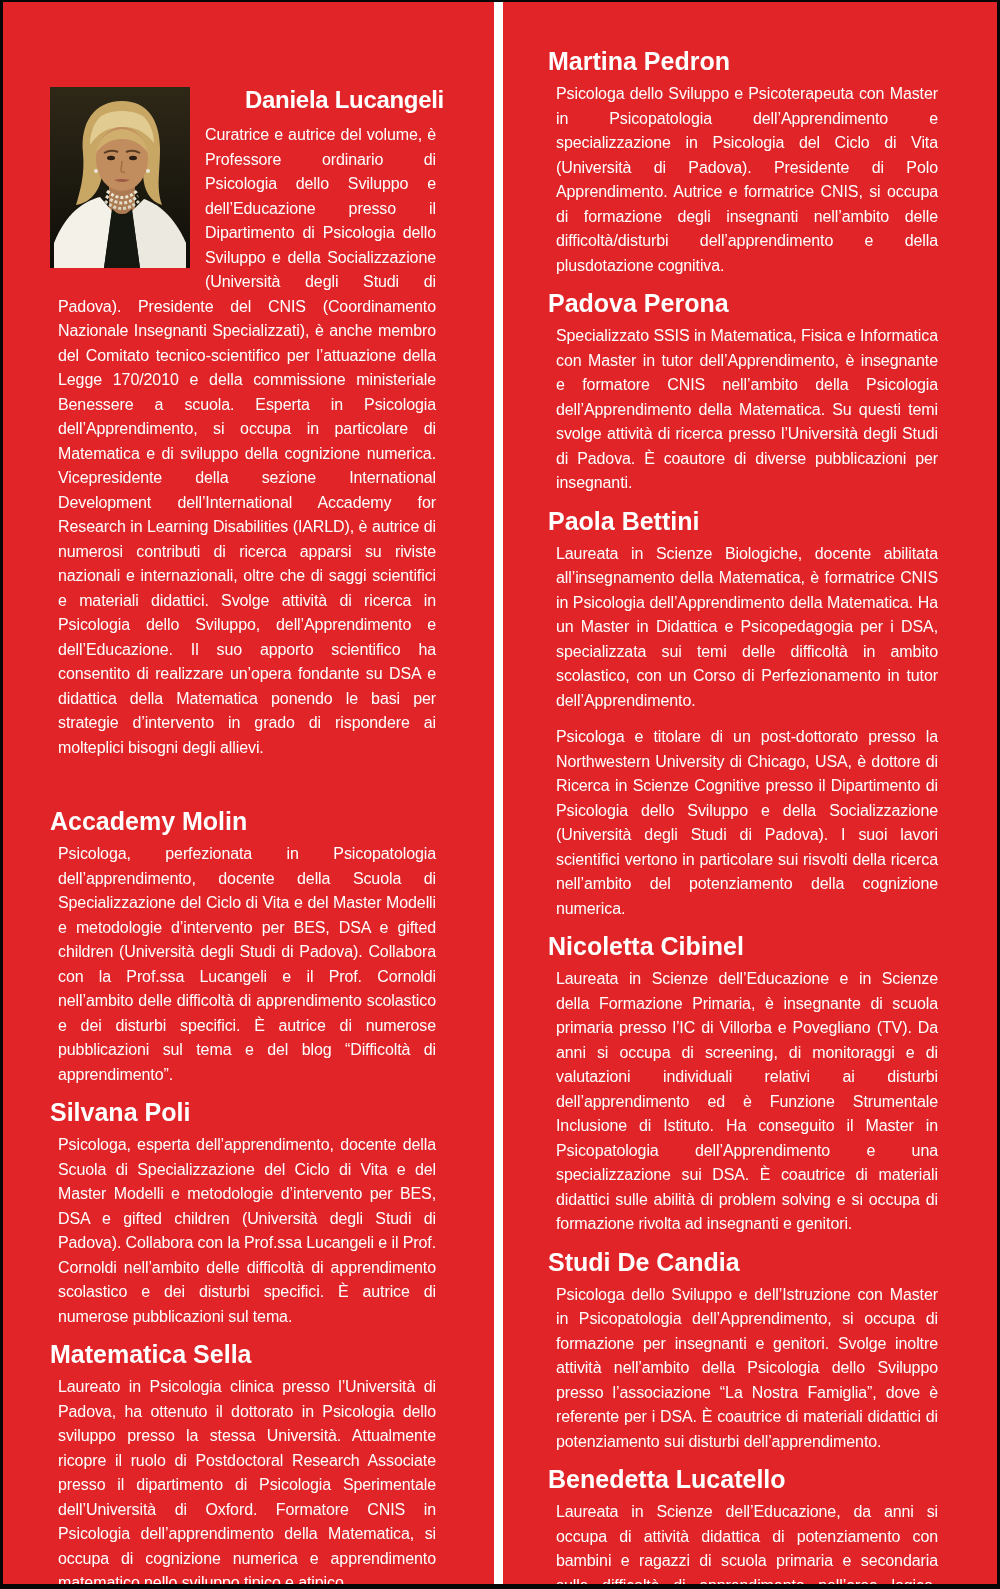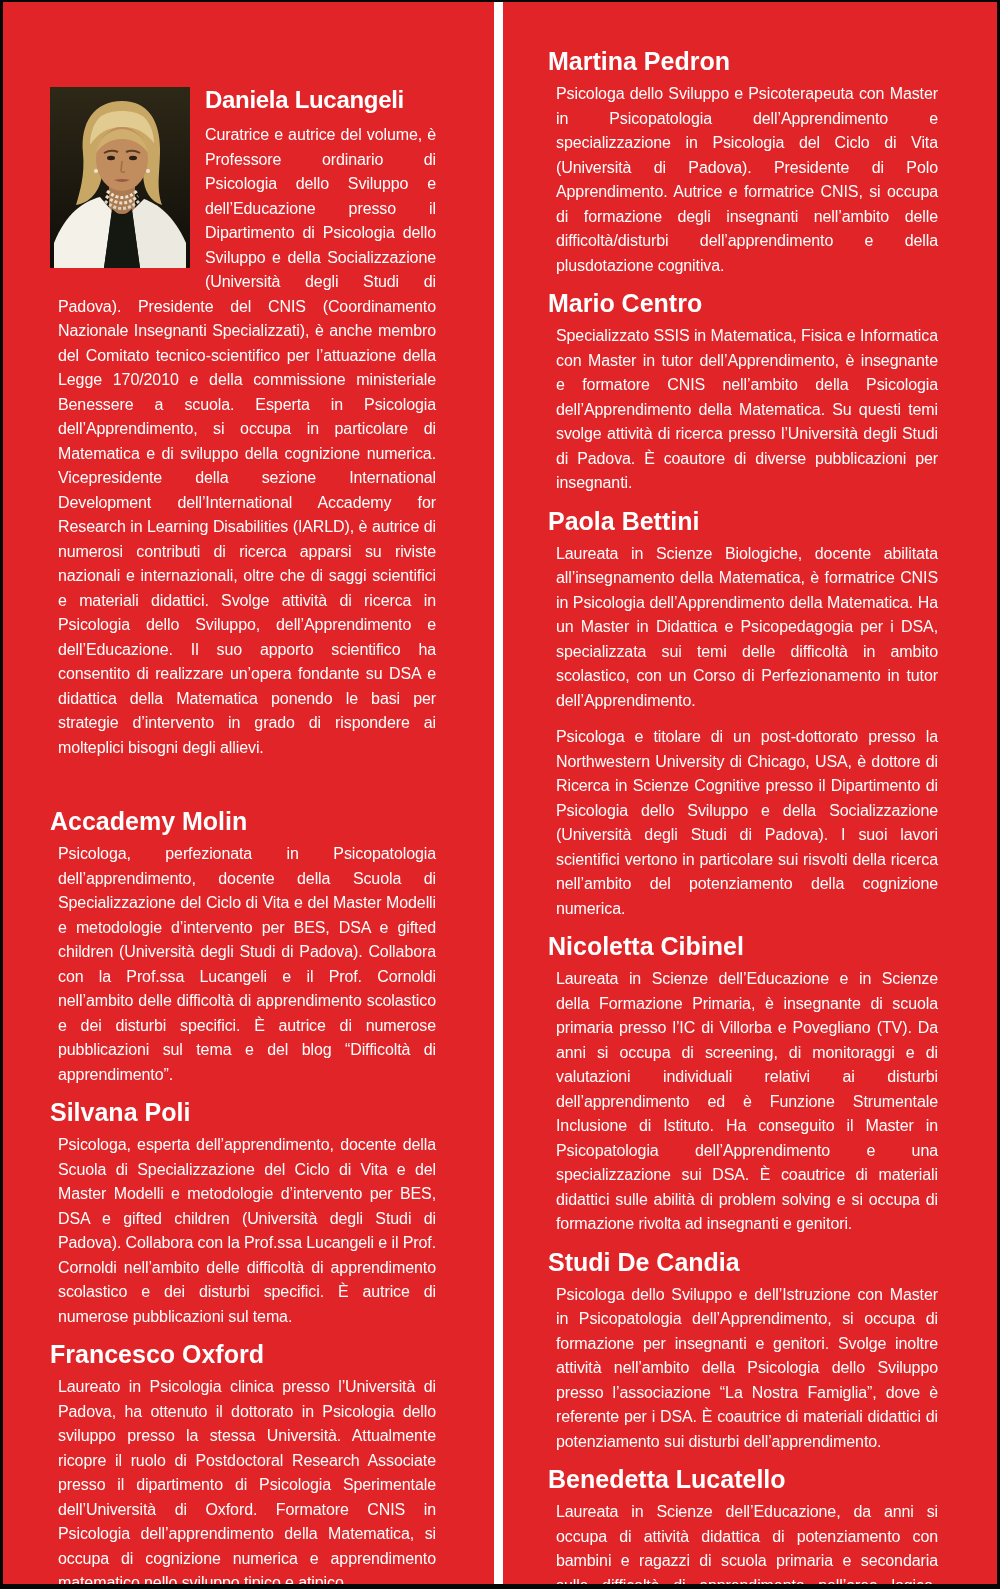--- a/index.html
+++ b/index.html
@@ -42,20 +42,21 @@
     font-weight: bold;
   }
   .bio + .bio { margin-top: 12px; }
   .gap-large { margin-top: 48px !important; }
   .lead-name {
     margin: 0 0 4px 0;
     font-size: 24px;
     line-height: 30px;
     font-weight: bold;
     letter-spacing: -0.3px;
+    text-align: right;
   }
   .photo {
     float: left;
     width: 140px;
     height: 181px;
     margin: 2px 15px 8px 0;
     overflow: hidden;
   }
   .photo svg { display:block; }
 </style>
@@ -106,34 +107,34 @@
       <h3>Accademy Molin</h3>
       <p>Psicologa, perfezionata in Psicopatologia dell’apprendimento, docente della Scuola di Specializzazione del Ciclo di Vita e del Master Modelli e metodologie d’intervento per BES, DSA e gifted children (Università degli Studi di Padova). Collabora con la Prof.ssa Lucangeli e il Prof. Cornoldi nell’ambito delle difficoltà di apprendimento scolastico e dei disturbi specifici. È autrice di numerose pubblicazioni sul tema e del blog “Difficoltà di apprendimento”.</p>
     </section>
 
     <section class="bio">
       <h3>Silvana Poli</h3>
       <p>Psicologa, esperta dell’apprendimento, docente della Scuola di Specializzazione del Ciclo di Vita e del Master Modelli e metodologie d’intervento per BES, DSA e gifted children (Università degli Studi di Padova). Collabora con la Prof.ssa Lucangeli e il Prof. Cornoldi nell’ambito delle difficoltà di apprendimento scolastico e dei disturbi specifici. È autrice di numerose pubblicazioni sul tema.</p>
     </section>
 
     <section class="bio">
-      <h3>Francesco Oxford</h3>
+      <h3>Matematica Sella</h3>
       <p>Laureato in Psicologia clinica presso l’Università di Padova, ha ottenuto il dottorato in Psicologia dello sviluppo presso la stessa Università. Attualmente ricopre il ruolo di Postdoctoral Research Associate presso il dipartimento di Psicologia Sperimentale dell’Università di Oxford. Formatore CNIS in Psicologia dell’apprendimento della Matematica, si occupa di cognizione numerica e apprendimento matematico nello sviluppo tipico e atipico.</p>
     </section>
   </div>
 
   <div class="col col-right">
 
     <section class="bio">
       <h3>Martina Pedron</h3>
       <p>Psicologa dello Sviluppo e Psicoterapeuta con Master in Psicopatologia dell’Apprendimento e specializzazione in Psicologia del Ciclo di Vita (Università di Padova). Presidente di Polo Apprendimento. Autrice e formatrice CNIS, si occupa di formazione degli insegnanti nell’ambito delle difficoltà/disturbi dell’apprendimento e della plusdotazione cognitiva.</p>
     </section>
 
     <section class="bio">
-      <h3>Mario Centro</h3>
+      <h3>Padova Perona</h3>
       <p>Specializzato SSIS in Matematica, Fisica e Informatica con Master in tutor dell’Apprendimento, è insegnante e formatore CNIS nell’ambito della Psicologia dell’Apprendimento della Matematica. Su questi temi svolge attività di ricerca presso l’Università degli Studi di Padova. È coautore di diverse pubblicazioni per insegnanti.</p>
     </section>
 
     <section class="bio">
       <h3>Paola Bettini</h3>
       <p>Laureata in Scienze Biologiche, docente abilitata all’insegnamento della Matematica, è formatrice CNIS in Psicologia dell’Apprendimento della Matematica. Ha un Master in Didattica e Psicopedagogia per i DSA, specializzata sui temi delle difficoltà in ambito scolastico, con un Corso di Perfezionamento in tutor dell’Apprendimento.</p>
     </section>
 
     <section class="bio">
       <p>Psicologa e titolare di un post-dottorato presso la Northwestern University di Chicago, USA, è dottore di Ricerca in Scienze Cognitive presso il Dipartimento di Psicologia dello Sviluppo e della Socializzazione (Università degli Studi di Padova). I suoi lavori scientifici vertono in particolare sui risvolti della ricerca nell’ambito del potenziamento della cognizione numerica.</p>

